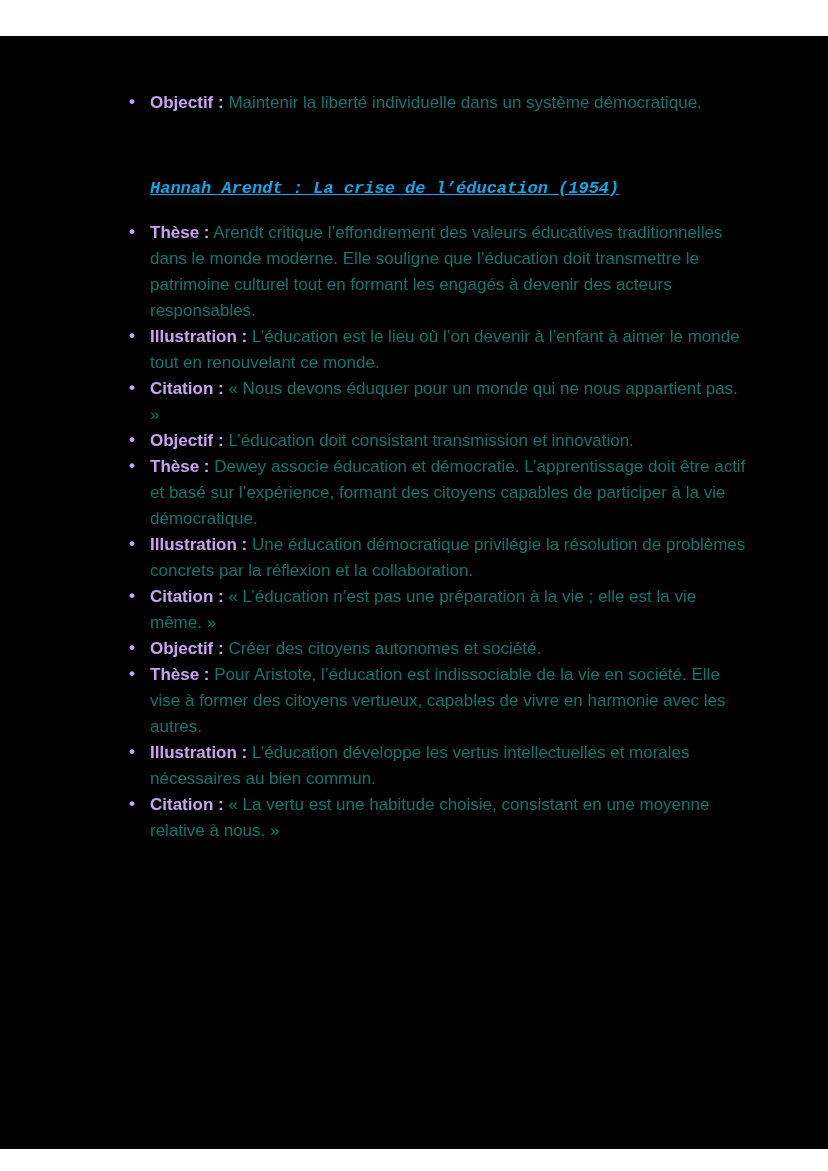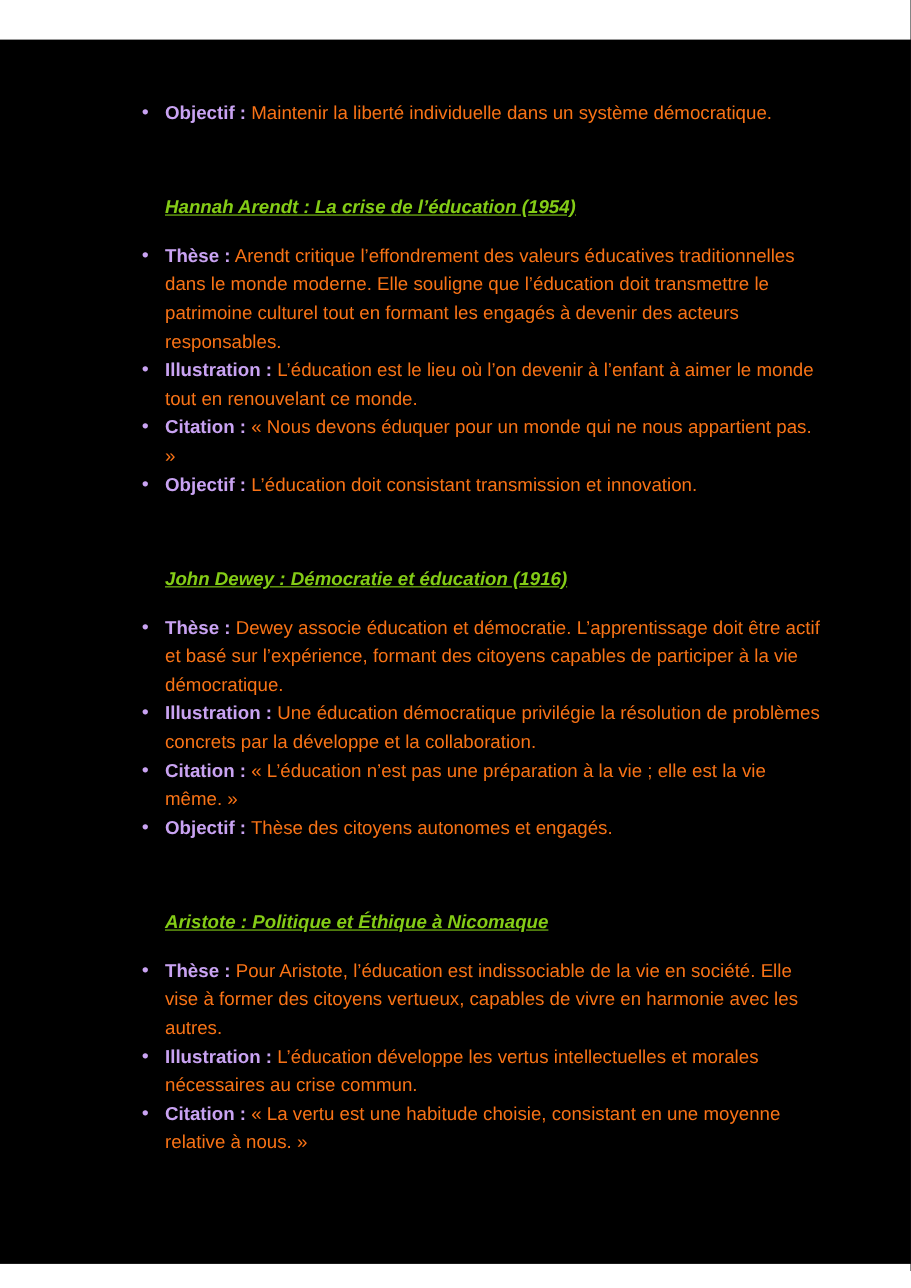--- a/index.html
+++ b/index.html
@@ -24,34 +24,35 @@
     color: #b18ae2;
     font-size: 17px;
     line-height: 26px;
   }
   .section-heading {
     margin: 60px 0 18px 22px;
     font-size: 17px;
     font-weight: bold;
     font-style: italic;
     text-decoration: underline;
-    color: #84cc16;
+    color: #0ea5e9;
+    font-family: Liberation Mono, monospace;
   }
   ul.bullets { list-style: none; margin: 0; padding: 0; }
   ul.bullets li { position: relative; padding-left: 22px; margin: 0; }
   .dot {
     position: absolute;
     left: 1px;
     top: -1px;
     color: #c9a3f2;
     font-size: 17px;
     font-weight: bold;
   }
   .bullet-label { font-weight: bold; color: #c9a3f2; }
-  .bullet-text { color: #f97316; }
+  .bullet-text { color: #0f766e; }
 </style>
 </head>
 <body>
 
 <div class="page">
   <div class="margin-bar top"></div>
 
   <div class="content">
 
     <section>
@@ -84,57 +85,55 @@
         </li>
         <li>
           <span class="dot">•</span>
           <span class="bullet-label">Objectif :</span>
           <span class="bullet-text">L’éducation doit consistant transmission et innovation.</span>
         </li>
       </ul>
     </section>
 
     <section>
-      <h3 class="section-heading">John Dewey : Démocratie et éducation (1916)</h3>
       <ul class="bullets">
         <li>
           <span class="dot">•</span>
           <span class="bullet-label">Thèse :</span>
           <span class="bullet-text">Dewey associe éducation et démocratie. L’apprentissage doit être actif et basé sur l’expérience, formant des citoyens capables de participer à la vie démocratique.</span>
         </li>
         <li>
           <span class="dot">•</span>
           <span class="bullet-label">Illustration :</span>
-          <span class="bullet-text">Une éducation démocratique privilégie la résolution de problèmes concrets par la développe et la collaboration.</span>
+          <span class="bullet-text">Une éducation démocratique privilégie la résolution de problèmes concrets par la réflexion et la collaboration.</span>
         </li>
         <li>
           <span class="dot">•</span>
           <span class="bullet-label">Citation :</span>
           <span class="bullet-text">« L’éducation n’est pas une préparation à la vie ; elle est la vie même. »</span>
         </li>
         <li>
           <span class="dot">•</span>
           <span class="bullet-label">Objectif :</span>
-          <span class="bullet-text">Thèse des citoyens autonomes et engagés.</span>
+          <span class="bullet-text">Créer des citoyens autonomes et société.</span>
         </li>
       </ul>
     </section>
 
     <section>
-      <h3 class="section-heading">Aristote : Politique et Éthique à Nicomaque</h3>
       <ul class="bullets">
         <li>
           <span class="dot">•</span>
           <span class="bullet-label">Thèse :</span>
           <span class="bullet-text">Pour Aristote, l’éducation est indissociable de la vie en société. Elle vise à former des citoyens vertueux, capables de vivre en harmonie avec les autres.</span>
         </li>
         <li>
           <span class="dot">•</span>
           <span class="bullet-label">Illustration :</span>
-          <span class="bullet-text">L’éducation développe les vertus intellectuelles et morales nécessaires au crise commun.</span>
+          <span class="bullet-text">L’éducation développe les vertus intellectuelles et morales nécessaires au bien commun.</span>
         </li>
         <li>
           <span class="dot">•</span>
           <span class="bullet-label">Citation :</span>
           <span class="bullet-text">« La vertu est une habitude choisie, consistant en une moyenne relative à nous. »</span>
         </li>
       </ul>
     </section>
 
   </div>

